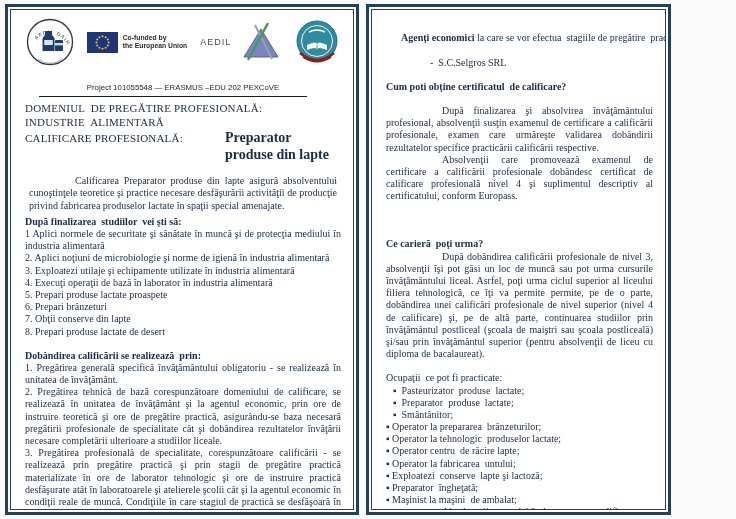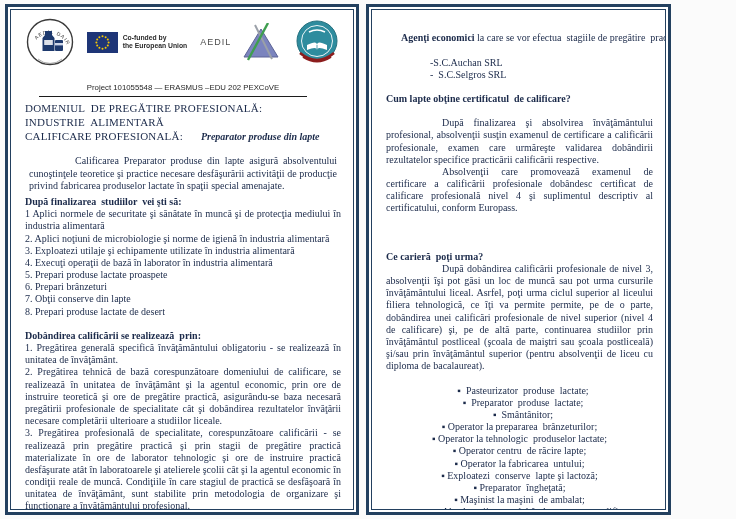--- a/index.html
+++ b/index.html
@@ -15,31 +15,31 @@
   .eu-block{display:flex;align-items:center;gap:5px;}
   .eu-text{font-family:"Liberation Sans",sans-serif;font-size:6.8px;font-weight:bold;
     color:#2b2b2b;line-height:1.15;text-align:left;}
   .aedil-block{display:flex;align-items:center;gap:8px;}
   .aedil-word{font-family:"Liberation Sans",sans-serif;font-size:9px;letter-spacing:1px;color:#4d4d4d;}
   .project-line{text-align:center;font-family:"Liberation Sans",sans-serif;font-size:7.8px;
     color:#262626;margin-top:16px;white-space:pre;}
   .title-rule{border:none;border-top:1.5px solid #1c1c1c;margin:3px 34px 4px 14px;}
   .title-line{font-size:11px;text-align:left;white-space:pre;line-height:1.3;letter-spacing:.2px;}
   .title-row{display:flex;gap:18px;align-items:baseline;}
-  .qual{font-weight:bold;font-style:italic;font-size:10px;}
+  .qual{font-weight:bold;font-size:14px;margin-left:24px;}
   
   .par{margin:4px;text-indent:46px;}
   .par-r{margin:0;text-indent:56px;}
   .intro{margin-top:12px;}
   .bold{font-weight:bold;}
   .heading{font-weight:bold;text-align:left;white-space:pre;}
   .plainline{text-align:left;white-space:pre;}
   .list .li{text-align:justify;}
   .agents .li{text-align:left;white-space:pre;margin-left:44px;}
-  .occ .li{text-align:center;white-space:pre;}
+  .occ .li{text-align:left;white-space:pre;}
   .occ .indent1{padding-left:7px;}.gap12{height:12px;}.gap24{height:24px;}
 </style>
 </head>
 <body>
 
 <div class="sheet" id="page-left">
   <div class="inner">
 
     <div class="logo-row">
 
@@ -139,36 +139,36 @@
   </div>
 </div>
 
 <div class="sheet" id="page-right">
   <div class="inner">
 
     <div class="plainline" style="margin-top:4px;">
       <span class="bold">Agenţi economici</span><span> la care se vor efectua  stagiile de pregătire  practică:</span>
     </div>
     <div class="agents">
-        <div class="li">-S.C.Auchan SRL</div>
         <div class="li">-  S.C.Selgros SRL</div>
       </div>
 
     <div class="gap12"></div>
-    <div class="heading">Cum lapte obţine certificatul  de calificare?</div>
+    <div class="heading">Cum poti obţine certificatul  de calificare?</div>
     <div class="gap12"></div>
     <p class="par-r">După finalizarea şi absolvirea învăţământului profesional, absolvenţii susţin examenul de certificare a calificării profesionale, examen care urmăreşte validarea dobândirii rezultatelor specifice practicării calificării respective.</p>
     <p class="par-r">Absolvenţii care promovează examenul de certificare a calificării profesionale dobândesc certificat de calificare profesională nivel 4 şi suplimentul descriptiv al certificatului, conform Europass.</p>
 
     <div class="gap24"></div>
     <div class="gap12"></div>
     <div class="heading">Ce carieră  poţi urma?</div>
     <p class="par-r">După dobândirea calificării profesionale de nivel 3, absolvenţii îşi pot găsi un loc de muncă sau pot urma cursurile învăţământului liceal. Asrfel, poţi urma  ciclul superior al liceului filiera tehnologică, ce îţi va permite permite, pe de o parte, dobândirea unei calificări profesionale de nivel superior (nivel 4 de calificare) şi, pe de altă parte, continuarea studiilor prin învăţământul postliceal (şcoala de maiştri sau şcoala postliceală) şi/sau prin învăţământul superior (pentru absolvenţii de liceu cu diploma de bacalaureat).</p>
 
     <div class="gap12"></div>
+    <div class="plainline">Ocupaţii  ce pot fi practicate:</div>
     <div class="occ">
         <div class="li indent1">▪  Pasteurizator  produse  lactate;</div>
         <div class="li indent1">▪  Preparator  produse  lactate;</div>
         <div class="li indent1">▪  Smântânitor;</div>
         <div class="li">▪ Operator la prepararea  brânzeturilor;</div>
         <div class="li">▪ Operator la tehnologic  produselor lactate;</div>
         <div class="li">▪ Operator centru  de răcire lapte;</div>
         <div class="li">▪ Operator la fabricarea  untului;</div>
         <div class="li">▪ Exploatezi  conserve  lapte şi lactoză;</div>
         <div class="li">▪ Preparator  îngheţată;</div>

